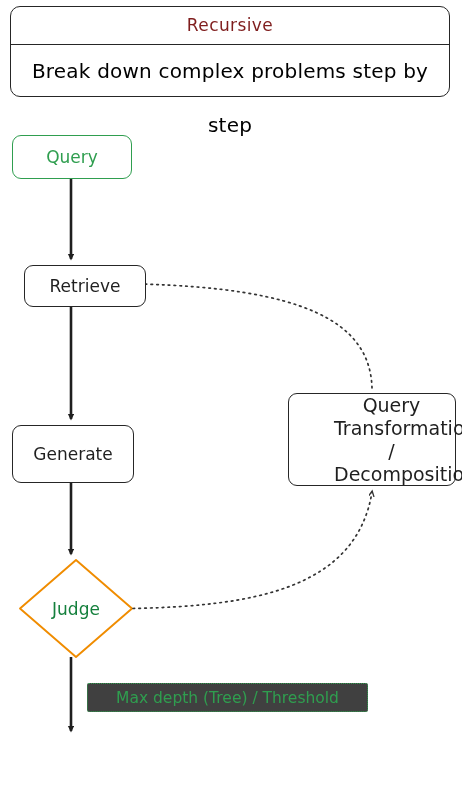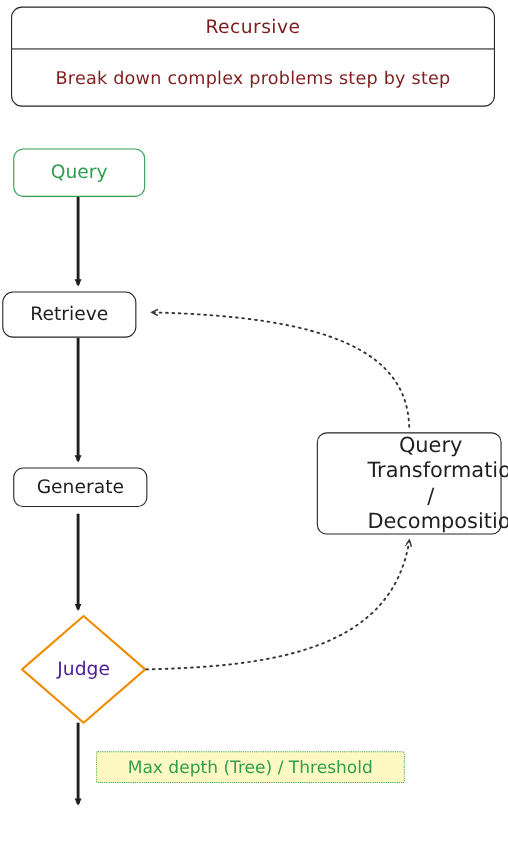--- a/index.html
+++ b/index.html
@@ -56,22 +56,22 @@
     border-top: 1.6px solid #262626;
   }
   .header-subtitle {
     position: absolute;
     left: 0;
     top: 37px;
     width: 100%;
     height: 54px;
     line-height: 54px;
     text-align: center;
-    font-size: 16px;
-    color: #7f1d1d;
+    font-size: 20px;
+    color: #000000;
     letter-spacing: .2px;
   }
 
   
   .node {
     position: absolute;
     box-sizing: border-box;
     background: #ffffff;
     border-radius: 9px;
     display: flex;
@@ -93,26 +93,25 @@
   .node.green {
     border: 1.7px solid #2f9e4f;
     color: #2f9e4f;
   }
 
   #node-query {
     left: 12px; top: 135px; width: 120px; height: 44px;
     font-size: 17px;
   }
   #node-retrieve {
-    left: 2px; top: 265px; width: 122px; height: 42px;
-    font-size: 17px;
-    border-radius: 10px;
+    left: 24px; top: 265px; width: 122px; height: 42px;
+    font-size: 17px;
   }
   #node-generate {
-    left: 12px; top: 425px; width: 122px; height: 36px;
+    left: 12px; top: 425px; width: 122px; height: 58px;
     font-size: 17px;
   }
   #node-transform {
     left: 288px; top: 393px; width: 168px; height: 93px;
     font-size: 19px;
     line-height: 23px;
     padding-left: 39px;
   }
   #node-response {
     left: 20px; top: 737px; width: 124px; height: 42px;
@@ -130,34 +129,34 @@
   #node-judge .judge-label {
     position: absolute;
     left: 0;
     top: 0;
     width: 112px;
     height: 97px;
     display: flex;
     align-items: center;
     justify-content: center;
     font-size: 17px;
-    color: #4c1d95;
+    color: #15803d;
     pointer-events: none;
   }
 
   
   #annotation-maxdepth {
     position: absolute;
     left: 87px;
     top: 683px;
     width: 281px;
     height: 29px;
     box-sizing: border-box;
     border: 1.8px dotted #2f9e4f;
-    background: #fef9c3;
+    background: #404040;
     color: #2f9e4f;
     font-size: 15.5px;
     display: flex;
     align-items: center;
     justify-content: center;
     border-radius: 2px;
   }
 
   
   #edges {

